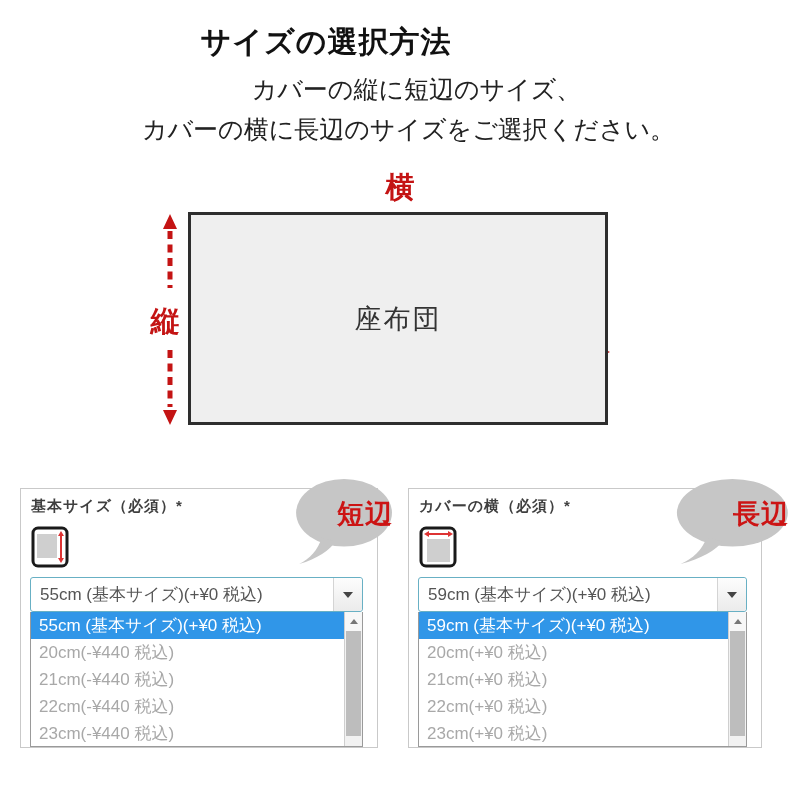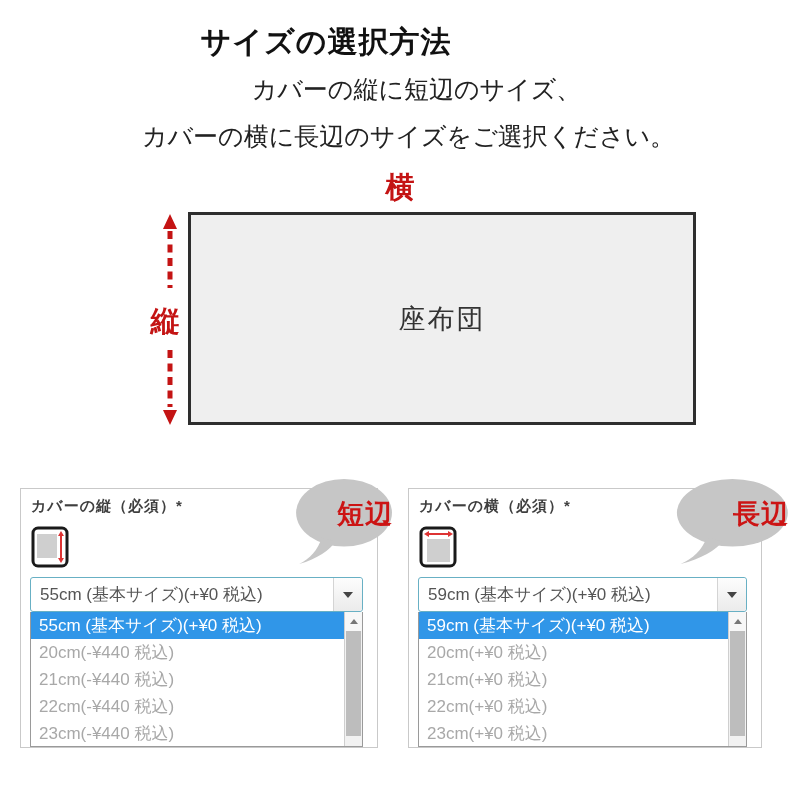--- a/index.html
+++ b/index.html
@@ -6,33 +6,33 @@
   html,body { background:#fff; }
   body { font-family:"Liberation Sans","DejaVu Sans",sans-serif; }
   .page { position:relative; width:800px; height:800px; background:#fff; overflow:hidden; }
 
   
   .title { position:absolute; top:22px; left:0; width:652px; text-align:center;
            font-size:30px; font-weight:bold; color:#111; letter-spacing:1px; }
   .sub { position:absolute; left:0; width:800px; text-align:center;
          font-size:25px; color:#222; }
   .sub1 { top:73px;padding-left:33px; }
-  .sub2 { top:120px;padding-left:17px; }
+  .sub2 { top:113px;padding-left:17px; }
 
   
   .diagram { position:absolute; left:0; top:160px; width:800px; height:295px; }
   .dim-label { position:absolute; font-size:29px; font-weight:bold; color:#c41414; text-align:center; }
   .yoko-label { left:350px; top:8px; width:100px; }
   .tate-label { left:143px; top:142px; width:44px; }
   .arrow { position:absolute; display:block; }
   .arrow-left  { left:190px; top:184px; }
   .arrow-right { left:536px; top:184px; }
   .arrow-up    { left:162px; top:54px; }
   .arrow-down  { left:162px; top:190px; }
-  .zabuton { position:absolute; left:188px; top:52px; width:508px; height:213px;
+  .zabuton { position:absolute; left:188px; top:52px; width:420px; height:213px;
              background:#efefef; border:3px solid #2e2e2e;
              display:flex; align-items:center; justify-content:center;
              font-size:27px; color:#333; letter-spacing:2px; }
 
   
   .panel { position:absolute; top:488px; height:260px; background:#fff; border:1px solid #c9c9c9; }
   .panel-left  { left:20px;  width:358px; }
   .panel-right { left:408px; width:354px; }
 
   .field-label { position:absolute; left:10px; top:8px; font-size:15px; font-weight:bold;
@@ -104,21 +104,21 @@
       <line x1="8" y1="0" x2="8" y2="57" stroke="#c41414" stroke-width="5" stroke-dasharray="8 5.5"></line>
       <polygon points="8,75 1,60 15,60" fill="#c41414"></polygon>
     </svg>
 
     <div class="zabuton">
       <span>座布団</span>
     </div>
   </div>
 
   <section class="panel panel-left">
-    <div class="field-label">カバーの縦（必須）*</div>
+    <div class="field-label">基本サイズ（必須）*</div>
 
     <svg class="dim-icon" viewBox="0 0 38 42">
       <rect x="2" y="2" width="34" height="38" rx="5" fill="#fff" stroke="#1a1a1a" stroke-width="3"></rect>
       <rect x="6" y="8" width="20" height="24" fill="#cfcfcf"></rect>
       <line x1="30" y1="8" x2="30" y2="34" stroke="#d33" stroke-width="2"></line>
       <polygon points="30,5 27,10 33,10" fill="#d33"></polygon>
       <polygon points="30,37 27,32 33,32" fill="#d33"></polygon>
     </svg>
 
     <div class="bubble">

